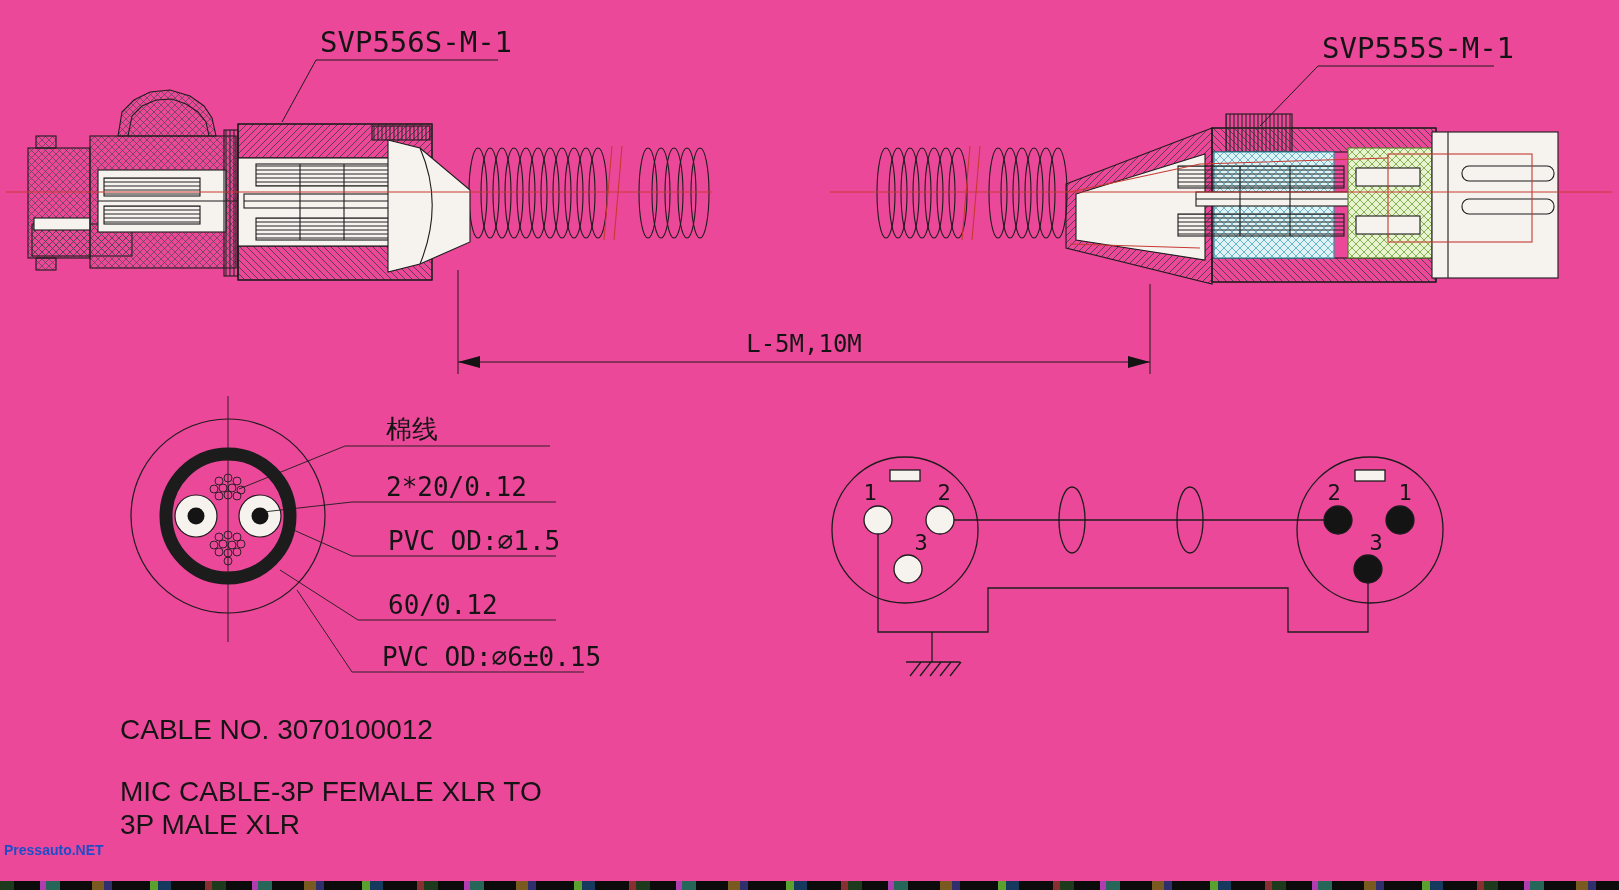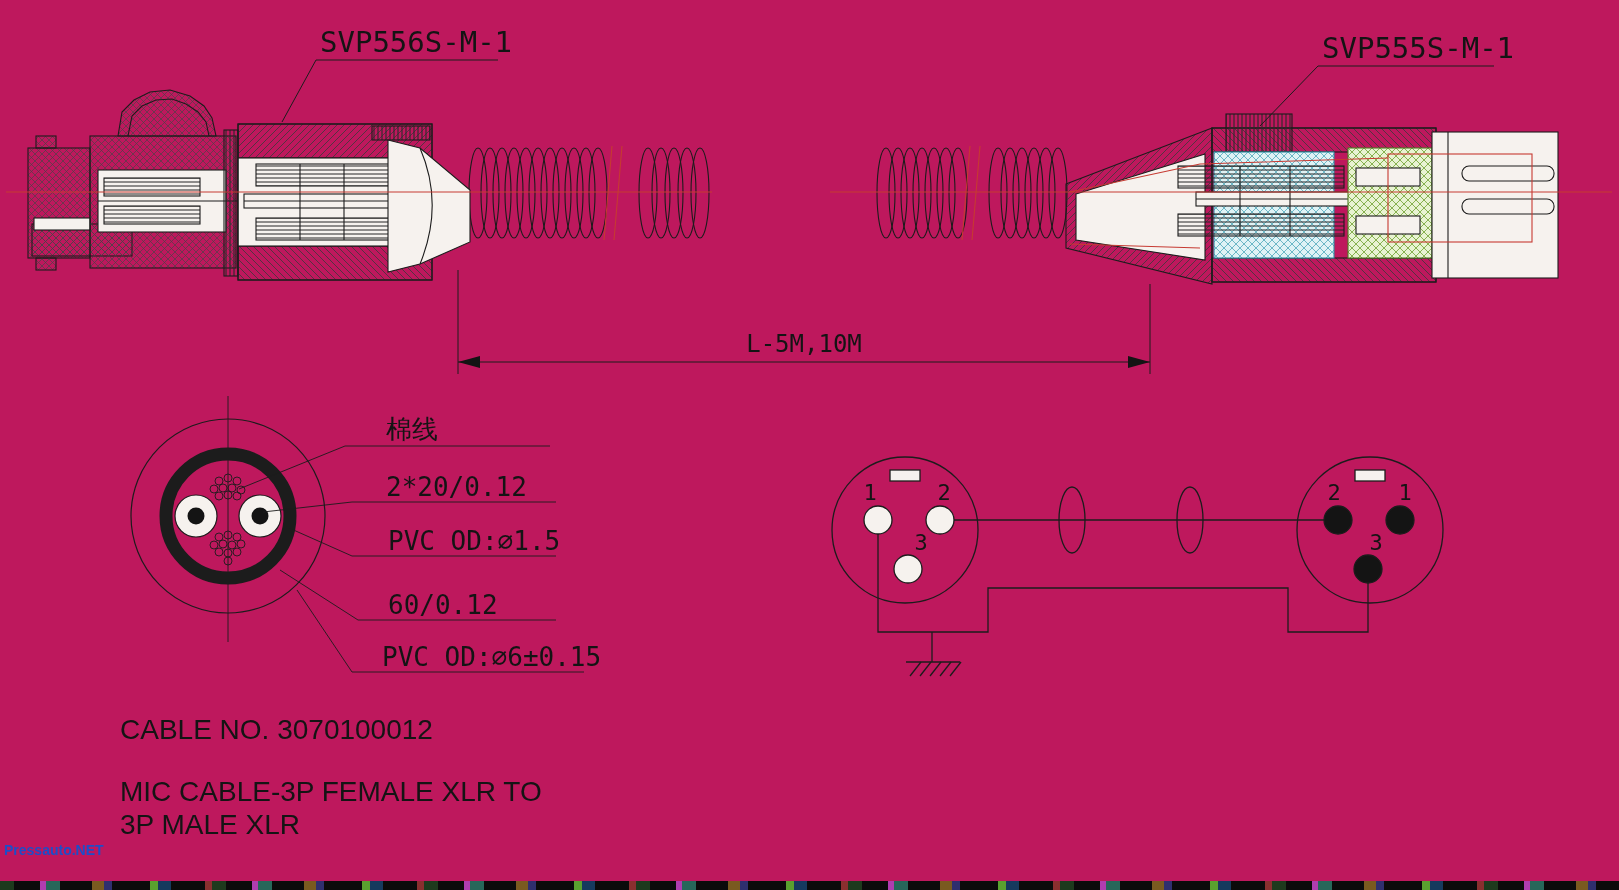--- a/index.html
+++ b/index.html
@@ -1,17 +1,17 @@
 <!DOCTYPE html>
 <html><head>
 <meta charset="utf-8">
 <title>Cable Drawing</title>
 <style>
   html,body{margin:0;padding:0;background:#e8e8e8;}
-  .page{position:relative;width:1619px;height:890px;background:#be185d;overflow:hidden;
+  .page{position:relative;width:1619px;height:890px;background:#ec4899;overflow:hidden;
         font-family:"Liberation Sans",sans-serif;}
   .page svg{position:absolute;left:0;top:0;}
   text{user-select:none;}
   .cad{font-family:"DejaVu Sans Mono","Liberation Mono",monospace;fill:#141414;}
   .sans{font-family:"Liberation Sans",sans-serif;fill:#141414;}
   .wm{font-family:"Liberation Sans",sans-serif;font-weight:bold;fill:#1d4ec9;font-size:14px;}
   .noise-strip{position:absolute;left:0;bottom:0;width:1619px;height:9px;
     background:repeating-linear-gradient(90deg,
       #1d3a1d 0 14px,#0b0b0b 14px 40px,#b03db0 40px 46px,#27675a 46px 60px,
       #0b0b0b 60px 92px,#7a5a20 92px 104px,#2f2f6e 104px 112px,#0b0b0b 112px 150px,

